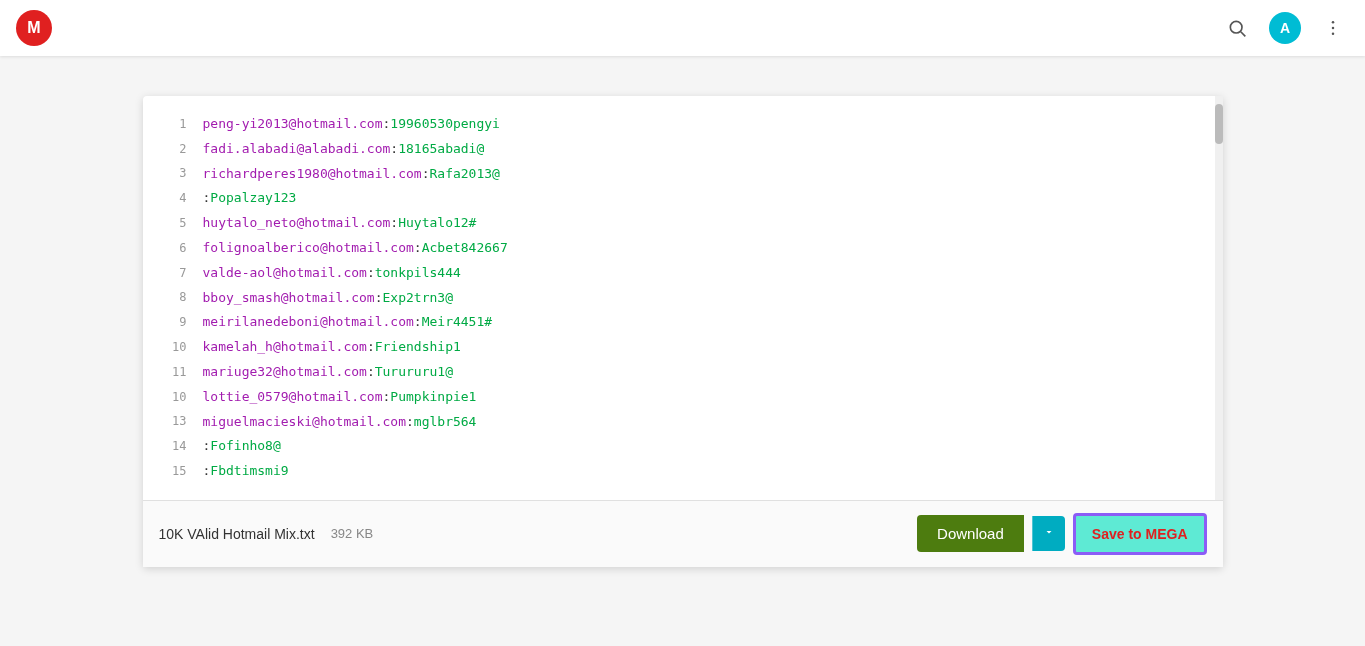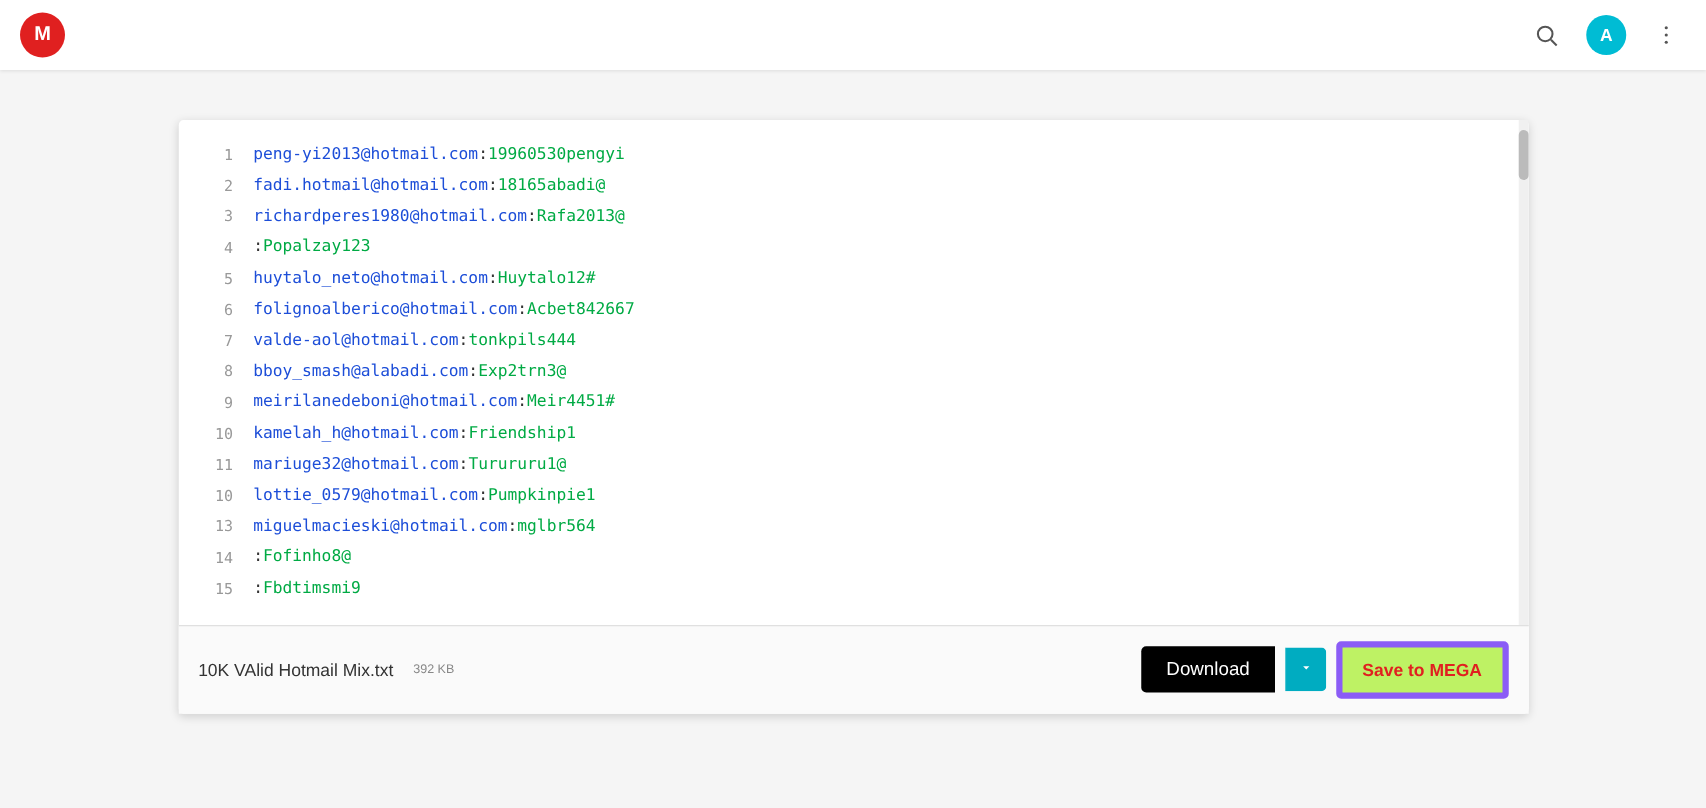--- a/index.html
+++ b/index.html
@@ -122,21 +122,21 @@
     .line-number {
       color: #999;
       min-width: 36px;
       text-align: right;
       margin-right: 16px;
       user-select: none;
       font-size: 12px;
     }
 
     .line-email {
-      color: #1d4ed8;
+      color: #a21caf;
     }
     .line-separator {
       color: #333;
     }
     .line-password {
       color: #00aa44;
     }
 
     
     .scrollbar {
@@ -171,35 +171,35 @@
       display: flex;
       align-items: center;
       gap: 16px;
     }
     .file-name {
       font-size: 14px;
       font-weight: 500;
       color: #333;
     }
     .file-size {
-      font-size: 10px;
+      font-size: 13px;
       color: #888;
       text-align: right;
     }
 
     .footer-actions {
       display: flex;
       align-items: center;
       gap: 8px;
     }
 
     .download-btn {
       display: flex;
       align-items: center;
-      background: #000000;
+      background: #4d7c0f;
       color: white;
       border: none;
       border-radius: 4px 0 0 4px;
       padding: 10px 20px;
       font-size: 15px;
       font-weight: 500;
       cursor: pointer;
     }
 
     .download-dropdown {
@@ -207,23 +207,23 @@
       color: white;
       border: none;
       border-radius: 0 4px 4px 0;
       padding: 10px 10px;
       font-size: 13px;
       cursor: pointer;
       border-left: 1px solid rgba(255,255,255,0.3);
     }
 
     .save-mega-btn {
-      background: #bef264;
+      background: #5eead4;
       color: #333;
-      border: 5px solid #8b5cf6;
+      border: 3px solid #8b5cf6;
       border-radius: 4px;
       padding: 10px 16px;
       font-size: 14px;
       cursor: pointer;
       text-align: center;
     }
     .save-mega-btn span {
       color: #e02020;
       font-weight: bold;
     }
@@ -266,21 +266,21 @@
       <div class="line-container" id="line-container">
 
       <div class="code-line">
             <span class="line-number">1</span>
             <span class="line-email">peng-yi2013@hotmail.com</span>
             <span class="line-separator">:</span>
             <span class="line-password">19960530pengyi</span>
           </div>
           <div class="code-line">
             <span class="line-number">2</span>
-            <span class="line-email">fadi.hotmail@hotmail.com</span>
+            <span class="line-email">fadi.alabadi@alabadi.com</span>
             <span class="line-separator">:</span>
             <span class="line-password">18165abadi@</span>
           </div>
           <div class="code-line">
             <span class="line-number">3</span>
             <span class="line-email">richardperes1980@hotmail.com</span>
             <span class="line-separator">:</span>
             <span class="line-password">Rafa2013@</span>
           </div>
           <div class="code-line">
@@ -301,21 +301,21 @@
             <span class="line-password">Acbet842667</span>
           </div>
           <div class="code-line">
             <span class="line-number">7</span>
             <span class="line-email">valde-aol@hotmail.com</span>
             <span class="line-separator">:</span>
             <span class="line-password">tonkpils444</span>
           </div>
           <div class="code-line">
             <span class="line-number">8</span>
-            <span class="line-email">bboy_smash@alabadi.com</span>
+            <span class="line-email">bboy_smash@hotmail.com</span>
             <span class="line-separator">:</span>
             <span class="line-password">Exp2trn3@</span>
           </div>
           <div class="code-line">
             <span class="line-number">9</span>
             <span class="line-email">meirilanedeboni@hotmail.com</span>
             <span class="line-separator">:</span>
             <span class="line-password">Meir4451#</span>
           </div>
           <div class="code-line">

